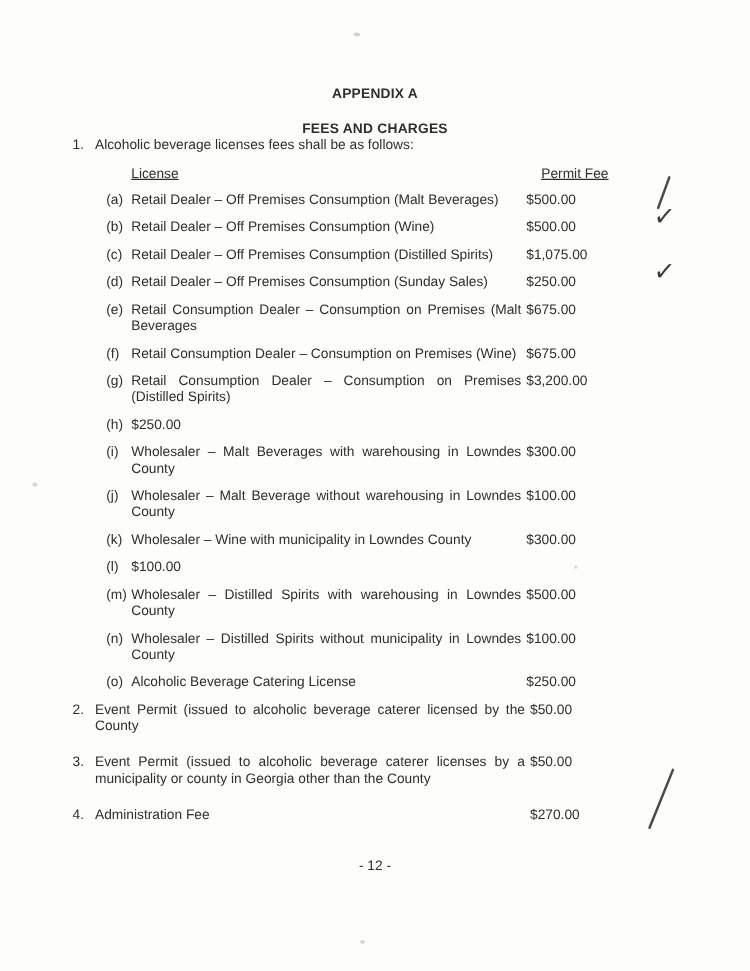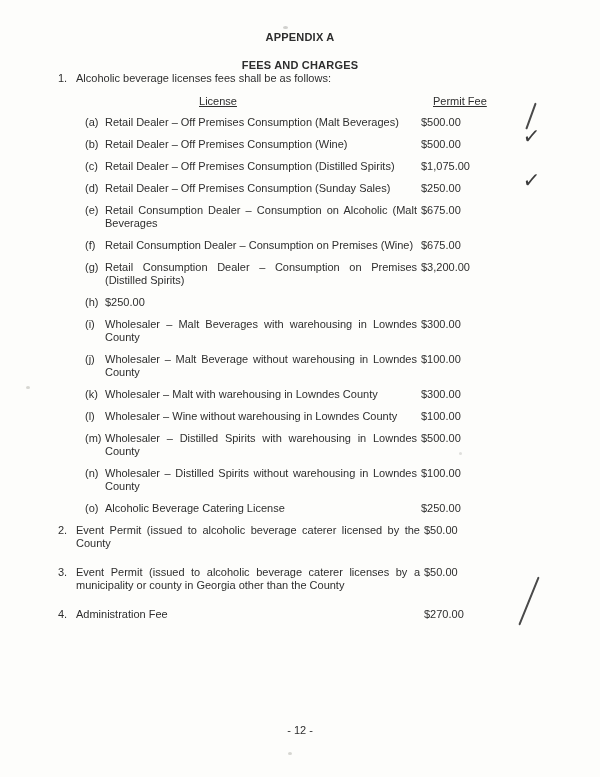--- a/index.html
+++ b/index.html
@@ -2,42 +2,42 @@
 <html><head>
 <meta charset="utf-8">
 <style>
   * { margin:0; padding:0; box-sizing:border-box; }
   html,body { width:600px; height:777px; }
   body { font-family:"Liberation Sans", sans-serif; background:#ffffff; }
   .page {
     position:relative; width:600px; height:777px; overflow:hidden;
     background:#fdfdfb; color:#2e2e2e;
     font-size:11px; line-height:13px;
-    padding:31px 82px 0 58px;
+    padding:69px 82px 0 58px;
   }
   .title, .subtitle {
     text-align:center; font-weight:bold; font-size:11px;
     padding-left:24px; letter-spacing:.2px;
   }
   .title { margin-bottom:15px; }
   .subtitle { }
 
   .intro-row { display:grid; grid-template-columns:18px 1fr; margin-bottom:10px; }
 
   .fee-list { margin-left:27px; }
   .fee-row {
     display:grid; grid-template-columns:20px 316px 1fr;
     position:relative; margin-bottom:9px;
   }
   .header-row { margin-left:27px; margin-bottom:8px; }
   .row-label { white-space:nowrap; }
   .row-text { text-align:justify; padding-right:4px; }
   .row-fee { text-align:left; }
   .underline { text-decoration:underline; }
-  .license-head { text-align:center; padding-right:90px; }
+  .license-head { padding-right:90px; }
   .annualfee-head { text-align:left; padding-left:12px; }
 
   .sections { margin-top:5px; }
   .section-row {
     display:grid; grid-template-columns:18px 348px 1fr;
     position:relative; margin-bottom:16px;
   }
 
   
   .pen-mark { position:absolute; left:100%; top:0; width:28px; height:13px; }
@@ -49,21 +49,21 @@
     content:""; position:absolute; left:12px; top:-14px;
     width:1.6px; height:28px; background:#4a4a4a;
     transform:rotate(20deg); border-radius:1px;
   }
   .mark-slash-long::after {
     content:""; position:absolute; left:10px; top:-33px;
     width:1.7px; height:52px; background:#4a4a4a;
     transform:rotate(22deg); border-radius:1px;
   }
 
-  .page-number { position:absolute; left:0; right:0; top:724px; text-align:center; }
+  .page-number { position:absolute; left:0; right:0; top:687px; text-align:center; }
 
   .speck { position:absolute; background:#9a9a94; border-radius:50%; }
   .s1 { left:283px; top:26px;  width:5px; height:3px; opacity:.45; }
   .s2 { left:26px;  top:386px; width:4px; height:3px; opacity:.4; }
   .s3 { left:459px; top:452px; width:3px; height:3px; opacity:.3; }
   .s4 { left:288px; top:752px; width:4px; height:3px; opacity:.4; }
 </style>
 </head>
 <body>
 
@@ -112,21 +112,21 @@
 
   <div class="fee-row">
     <span class="row-label">(d)</span>
     <span class="row-text">Retail Dealer – Off Premises Consumption (Sunday Sales)</span>
     <span class="row-fee">$250.00</span>
     <span class="pen-mark mark-check"></span>
   </div>
 
   <div class="fee-row">
     <span class="row-label">(e)</span>
-    <span class="row-text">Retail Consumption Dealer – Consumption on Alcoholic (Malt Beverages</span>
+    <span class="row-text">Retail Consumption Dealer – Consumption on Premises (Malt Beverages</span>
     <span class="row-fee">$675.00</span>
 
   </div>
 
   <div class="fee-row">
     <span class="row-label">(f)</span>
     <span class="row-text">Retail Consumption Dealer – Consumption on Premises (Wine)</span>
     <span class="row-fee">$675.00</span>
 
   </div>
@@ -153,42 +153,41 @@
 
   <div class="fee-row">
     <span class="row-label">(j)</span>
     <span class="row-text">Wholesaler – Malt Beverage without warehousing in Lowndes County</span>
     <span class="row-fee">$100.00</span>
 
   </div>
 
   <div class="fee-row">
     <span class="row-label">(k)</span>
-    <span class="row-text">Wholesaler – Malt with warehousing in Lowndes County</span>
+    <span class="row-text">Wholesaler – Wine with municipality in Lowndes County</span>
     <span class="row-fee">$300.00</span>
 
   </div>
 
   <div class="fee-row">
     <span class="row-label">(l)</span>
-    <span class="row-text">Wholesaler – Wine without warehousing in Lowndes County</span>
     <span class="row-fee">$100.00</span>
 
   </div>
 
   <div class="fee-row">
     <span class="row-label">(m)</span>
     <span class="row-text">Wholesaler – Distilled Spirits with warehousing in Lowndes County</span>
     <span class="row-fee">$500.00</span>
 
   </div>
 
   <div class="fee-row">
     <span class="row-label">(n)</span>
-    <span class="row-text">Wholesaler – Distilled Spirits without warehousing in Lowndes County</span>
+    <span class="row-text">Wholesaler – Distilled Spirits without municipality in Lowndes County</span>
     <span class="row-fee">$100.00</span>
 
   </div>
 
   <div class="fee-row">
     <span class="row-label">(o)</span>
     <span class="row-text">Alcoholic Beverage Catering License</span>
     <span class="row-fee">$250.00</span>
 
   </div>

